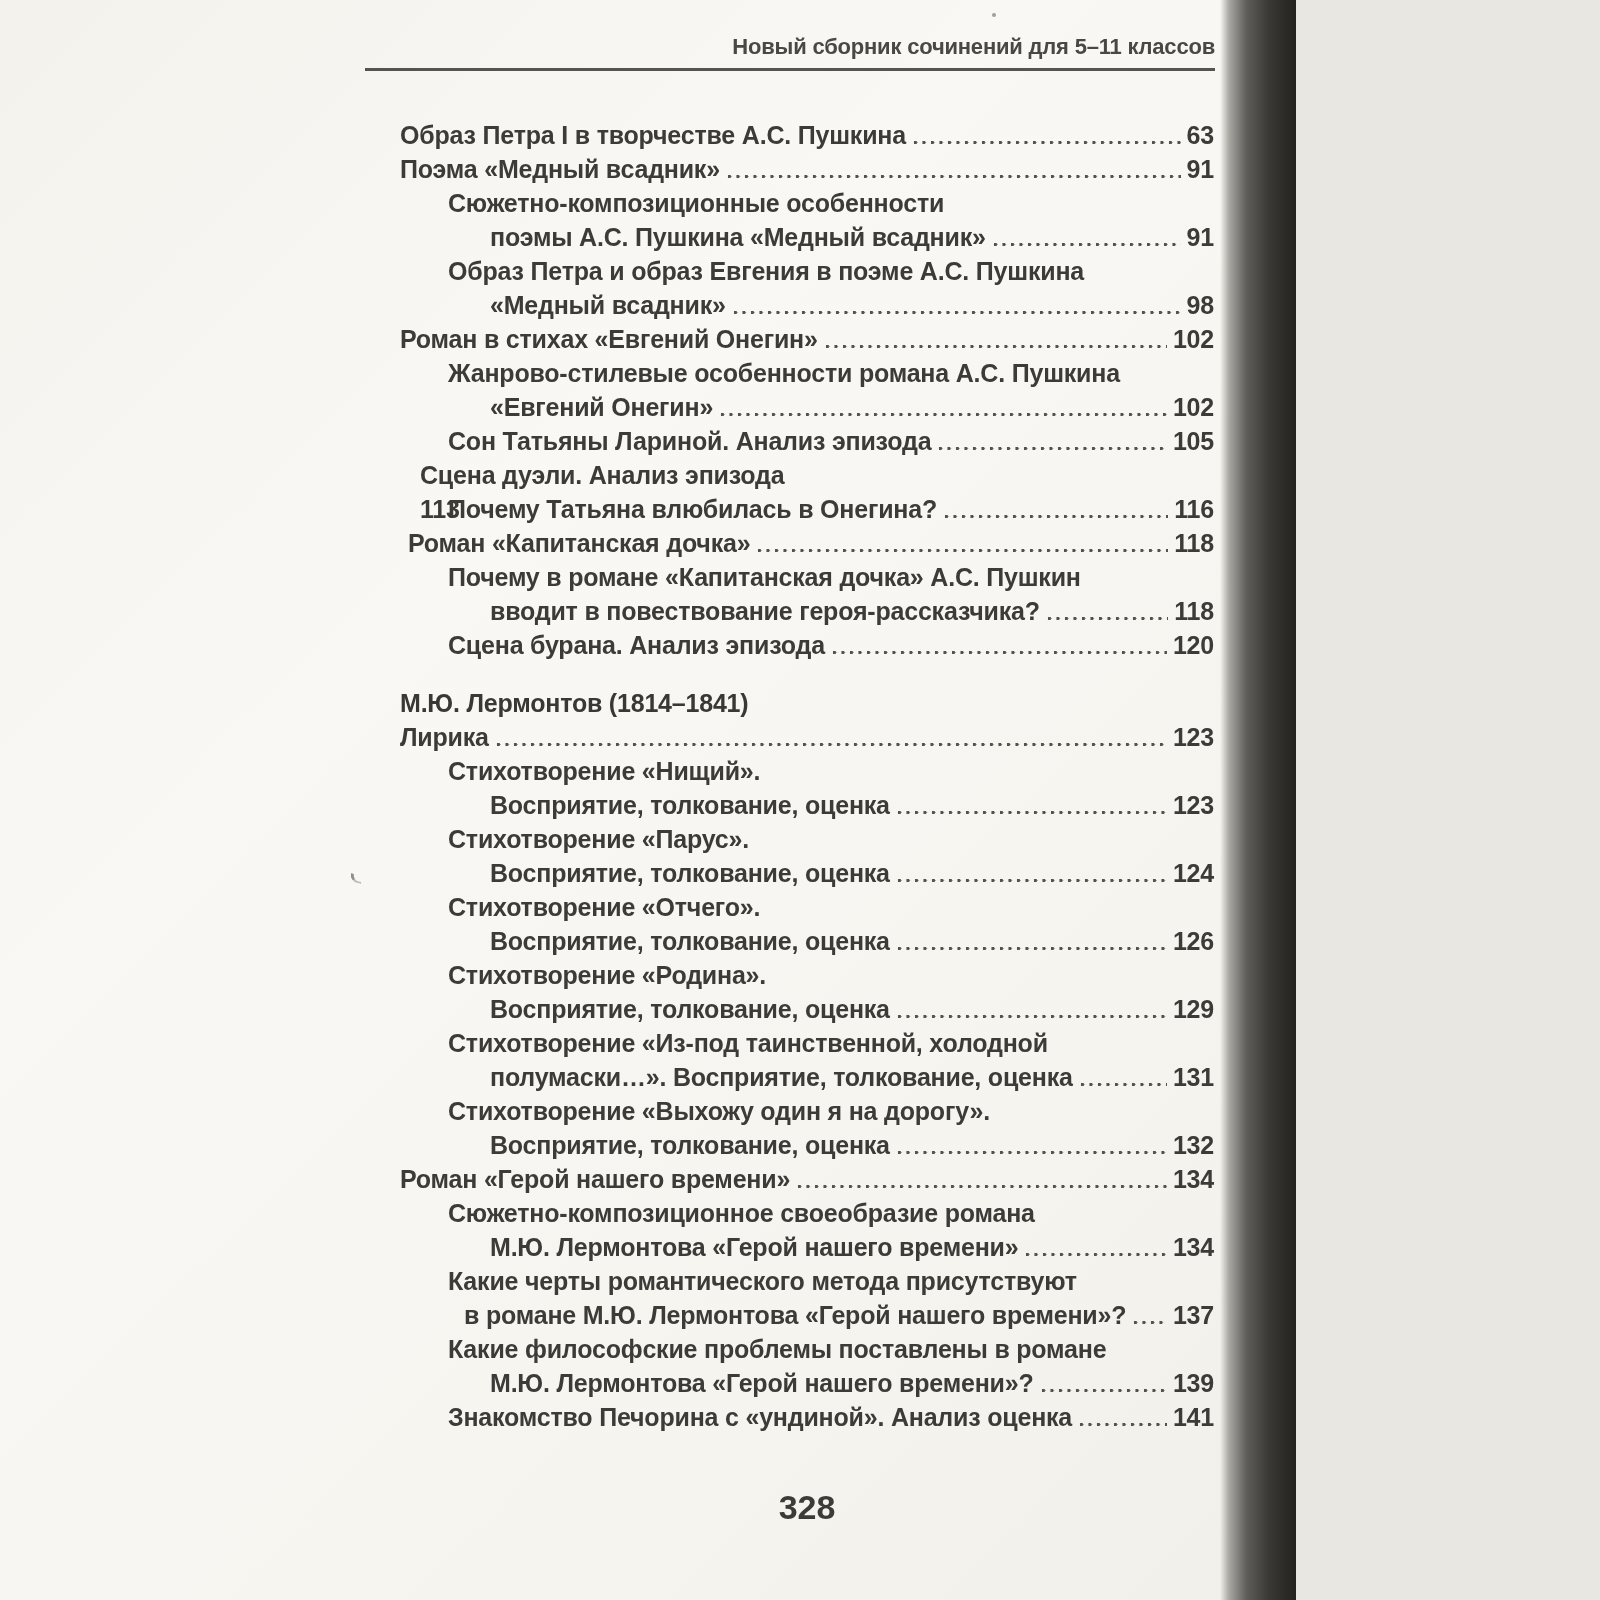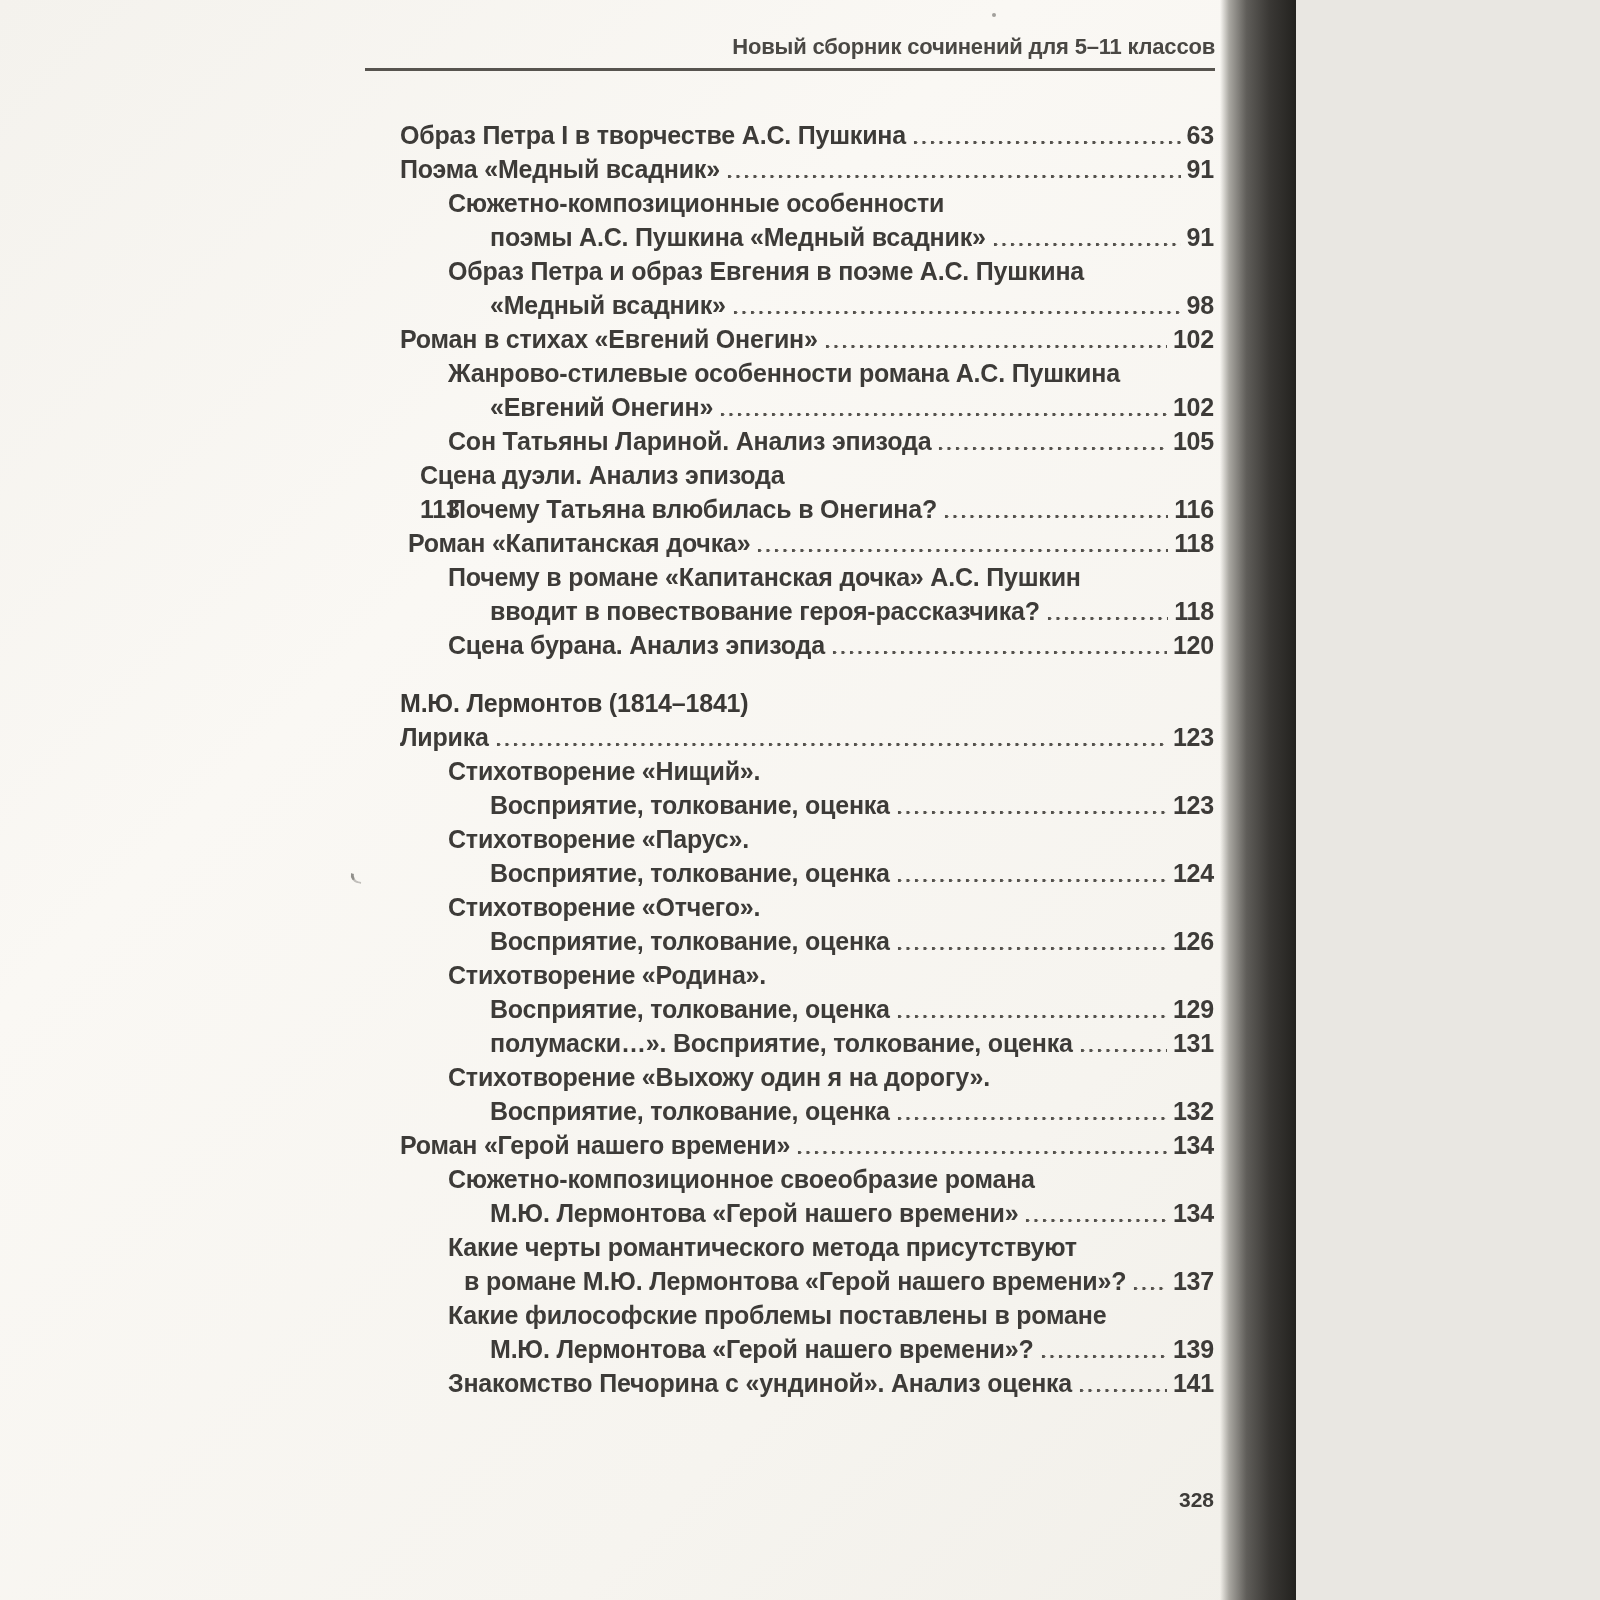--- a/index.html
+++ b/index.html
@@ -37,22 +37,22 @@
     background-size: 8.5px 5px;
     background-repeat: repeat-x;
     background-position: left 0px bottom 7px;
   }
   .toc-page { white-space: nowrap; }
   .toc-heading { height: 34px; line-height: 34px; margin-top: 24px; color: #3a3835; }
 
   
   .page-footer {
     position: absolute; left: 400px; top: 1488px; width: 814px;
-    text-align: right;
-    color: #3d3b38; font-size: 21px; font-weight: 700;
+    text-align: center;
+    color: #3d3b38; font-size: 34px; font-weight: 700;
   }
 
   
   .right-edge {
     position: absolute; top: 0; right: 0; width: 76px; height: 1600px;
     background: linear-gradient(90deg,
       rgba(160,158,152,0) 0%, #a9a7a1 12%, #5f5d59 35%, #3a3835 65%, #23221f 100%);
   }
 
   
@@ -217,20 +217,23 @@
         <div class="toc-line" style="margin-left: 48px;">
           <span class="toc-text">Стихотворение «Родина».</span>
         </div>
         <div class="toc-line" style="margin-left: 90px;">
           <span class="toc-text">Восприятие, толкование, оценка</span>
           <span class="toc-dots"></span>
           <span class="toc-page">129</span>
         </div>
       </div>
       <div class="toc-entry">
+        <div class="toc-line" style="margin-left: 48px;">
+          <span class="toc-text">Стихотворение «Из-под таинственной, холодной</span>
+        </div>
         <div class="toc-line" style="margin-left: 90px;">
           <span class="toc-text">полумаски…». Восприятие, толкование, оценка</span>
           <span class="toc-dots"></span>
           <span class="toc-page">131</span>
         </div>
       </div>
       <div class="toc-entry">
         <div class="toc-line" style="margin-left: 48px;">
           <span class="toc-text">Стихотворение «Выхожу один я на дорогу».</span>
         </div>

